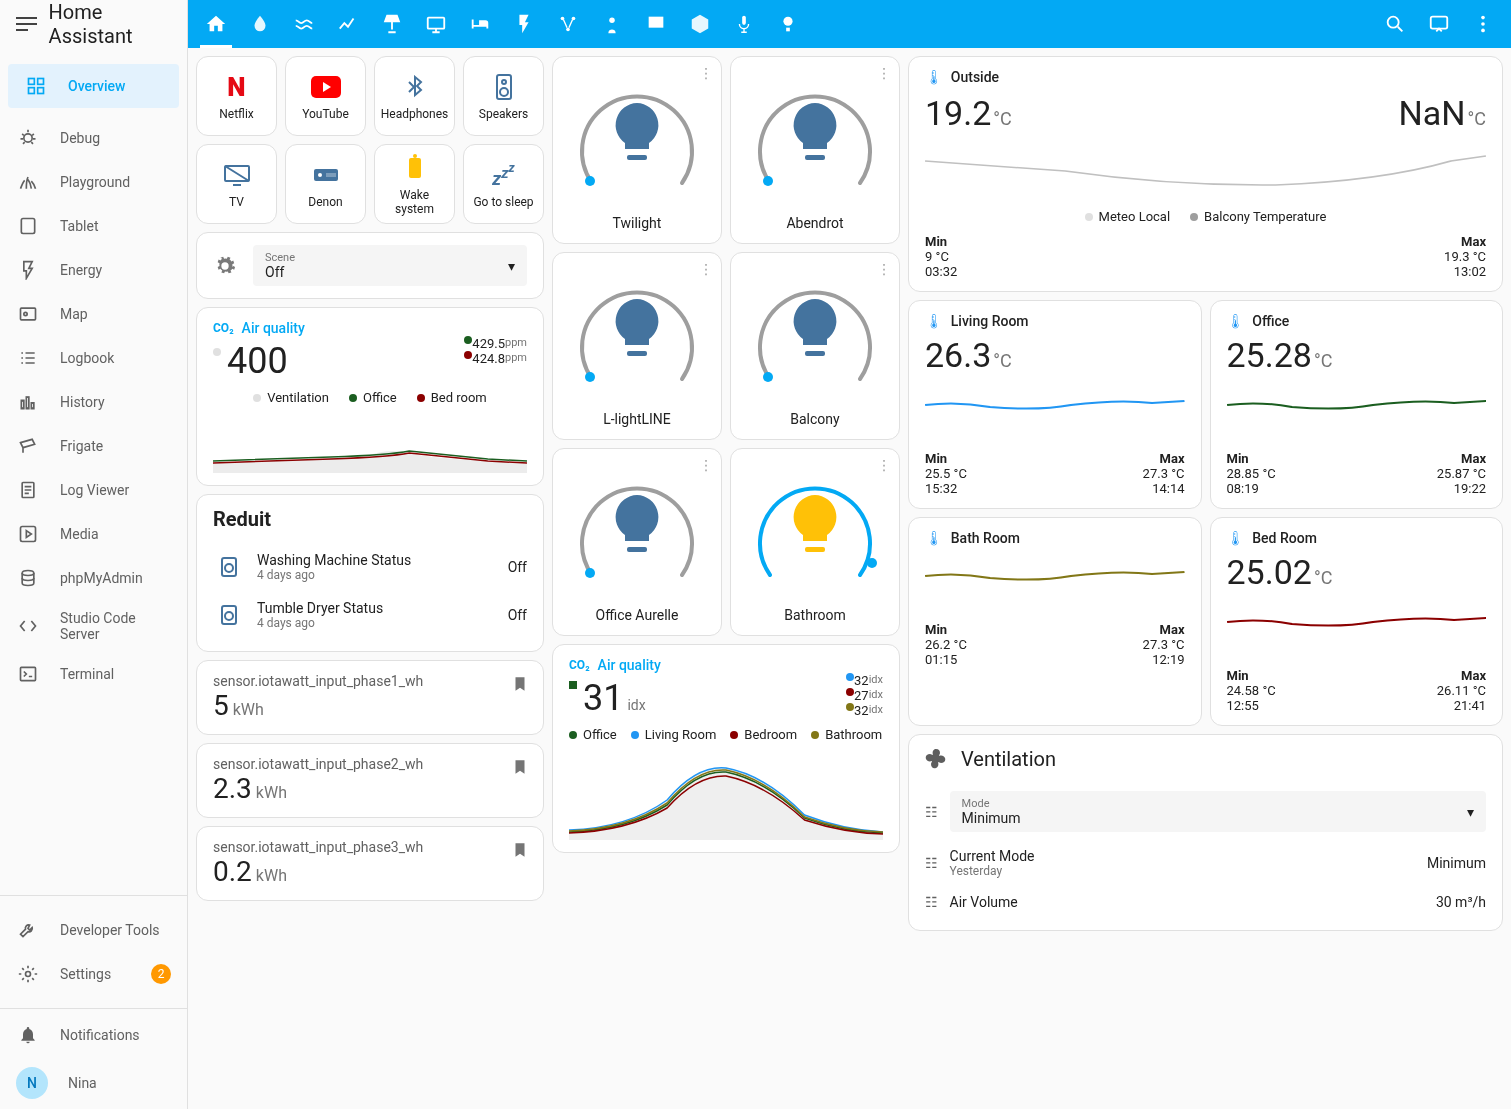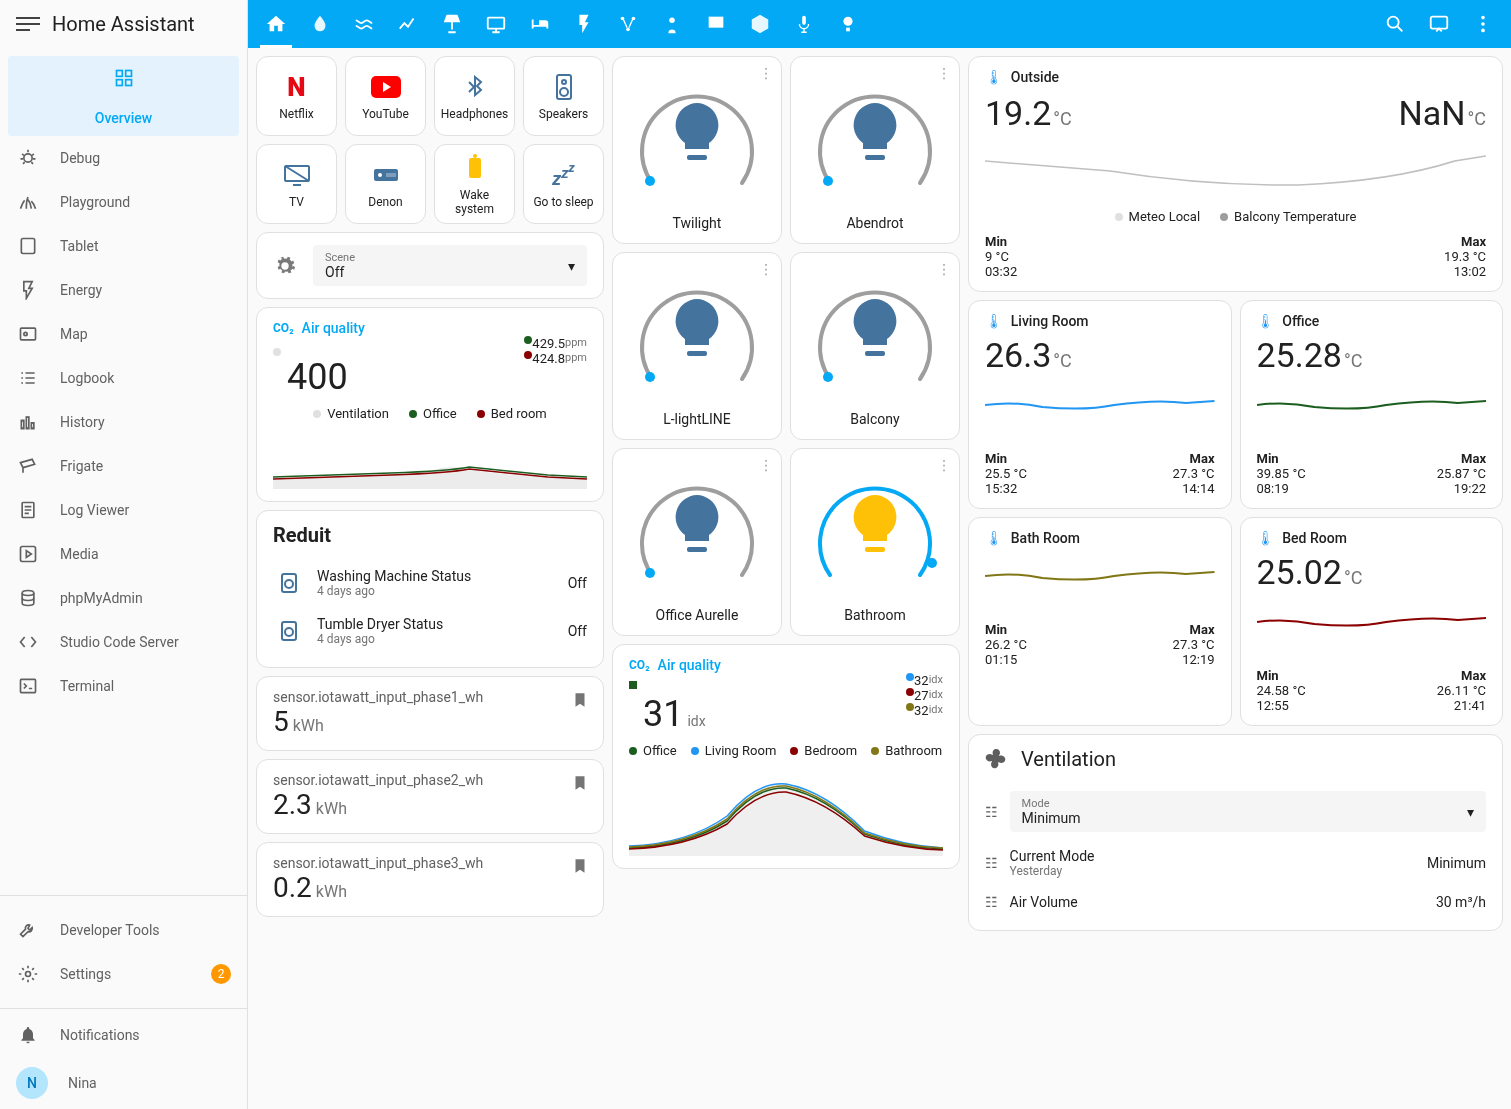--- a/index.html
+++ b/index.html
@@ -1,27 +1,27 @@
 <!DOCTYPE html>
 <html><head>
 <meta charset="utf-8">
 <style>
 * { margin: 0; padding: 0; box-sizing: border-box; }
 body { font-family: Roboto, -apple-system, BlinkMacSystemFont, 'Segoe UI', sans-serif; background: #fafafa; color: #212121; font-size: 14px; }
 .app { display: flex; height: 100vh; overflow: hidden; }
 
 
-.sidebar { width: 248px; background: #fafafa; display: flex; flex-direction: column; border-right: 1px solid #e0e0e0; }
+.sidebar { width: 188px; background: #fafafa; display: flex; flex-direction: column; border-right: 1px solid #e0e0e0; }
 .sidebar-header { height: 48px; display: flex; align-items: center; padding: 0 16px; gap: 12px; }
 .sidebar-header-title { font-size: 20px; font-weight: 400; }
 .hamburger { width: 24px; height: 24px; display: flex; flex-direction: column; justify-content: center; gap: 4px; cursor: pointer; }
 .hamburger span { height: 2px; background: #424242; }
 .sidebar-items { flex: 1; overflow-y: auto; padding: 8px 0; }
 .sidebar-item { display: flex; align-items: center; padding: 10px 16px; gap: 20px; cursor: pointer; color: #616161; }
-.sidebar-item.active { background: #e3f2fd; color: #03a9f4; border-radius: 4px; margin: 0 8px; font-weight: 500; flex-direction: column; }
+.sidebar-item.active { background: #e3f2fd; color: #03a9f4; border-radius: 4px; margin: 8px 8px; font-weight: 500; }
 .sidebar-icon { width: 24px; height: 24px; display: flex; align-items: center; justify-content: center; flex-shrink: 0; }
 .sidebar-divider { height: 1px; background: #e0e0e0; margin: 4px 0; }
 .sidebar-bottom { padding: 8px 0; }
 .sidebar-bottom .sidebar-item { position: relative; }
 .badge-orange { background: #ff9800; color: #fff; border-radius: 50%; width: 20px; height: 20px; display: inline-flex; align-items: center; justify-content: center; font-size: 12px; margin-left: auto; }
 .avatar { width: 32px; height: 32px; border-radius: 50%; background: #b3e5fc; color: #0277bd; display: flex; align-items: center; justify-content: center; font-size: 14px; font-weight: 500; }
 
 
 .main { flex: 1; display: flex; flex-direction: column; overflow: hidden; }
 .topbar { height: 48px; background: #03a9f4; display: flex; align-items: center; padding: 0 8px; gap: 4px; color: #fff; }
@@ -46,21 +46,21 @@
 
 
 .scene-row { display: flex; align-items: center; gap: 16px; }
 .select-box { flex: 1; background: #f5f5f5; border-radius: 4px; padding: 6px 12px; display: flex; flex-direction: column; position: relative; cursor: pointer; }
 .select-label { font-size: 11px; color: #757575; }
 .select-value { font-size: 14px; }
 .select-chevron { position: absolute; right: 12px; top: 50%; transform: translateY(-50%); }
 
 
 .aq-header { display: flex; align-items: center; gap: 8px; color: #03a9f4; font-weight: 500; }
-.aq-big { font-size: 36px; font-weight: 400; margin-top: 20px; }
+.aq-big { font-size: 36px; font-weight: 400; margin-top: 4px; }
 .aq-legend-right { float: right; text-align: right; font-size: 13px; }
 .aq-legend-row { display: flex; align-items: flex-start; justify-content: flex-end; gap: 0; }
 .dot { width: 8px; height: 8px; border-radius: 50%; display: inline-block; }
 .aq-legend-bottom { display: flex; justify-content: center; gap: 20px; margin-top: 8px; font-size: 13px; }
 .legend-item { display: flex; align-items: center; gap: 6px; }
 .sparkline { height: 60px; margin-top: 8px; position: relative; }
 
 
 .section-title { font-size: 20px; font-weight: 700; margin-bottom: 12px; }
 .entity-row { display: flex; align-items: center; gap: 12px; padding: 8px 0; }
@@ -789,21 +789,21 @@
               </div>
     <div style="margin-top:6px"><span class="temp-big">25.28</span><span class="temp-unit">°C</span></div>
     <div class="temp-spark">
                 <svg width="100%" height="40" viewBox="0 0 160 40" preserveAspectRatio="none">
                   <path d="M0 22 Q20 18 40 24 Q70 28 90 22 Q120 16 140 20 L160 18" stroke="#1b5e20" stroke-width="2" fill="none"></path>
                 </svg>
               </div>
     <div class="temp-minmax">
       <div class="col-mm">
                   <b>Min</b>
-                  <span>39.85 °C</span>
+                  <span>28.85 °C</span>
                   <span>08:19</span>
                 </div>
       <div class="col-mm">
                   <b>Max</b>
                   <span>25.87 °C</span>
                   <span>19:22</span>
                 </div>
     </div>
             </div>
             <div class="temp-card">

